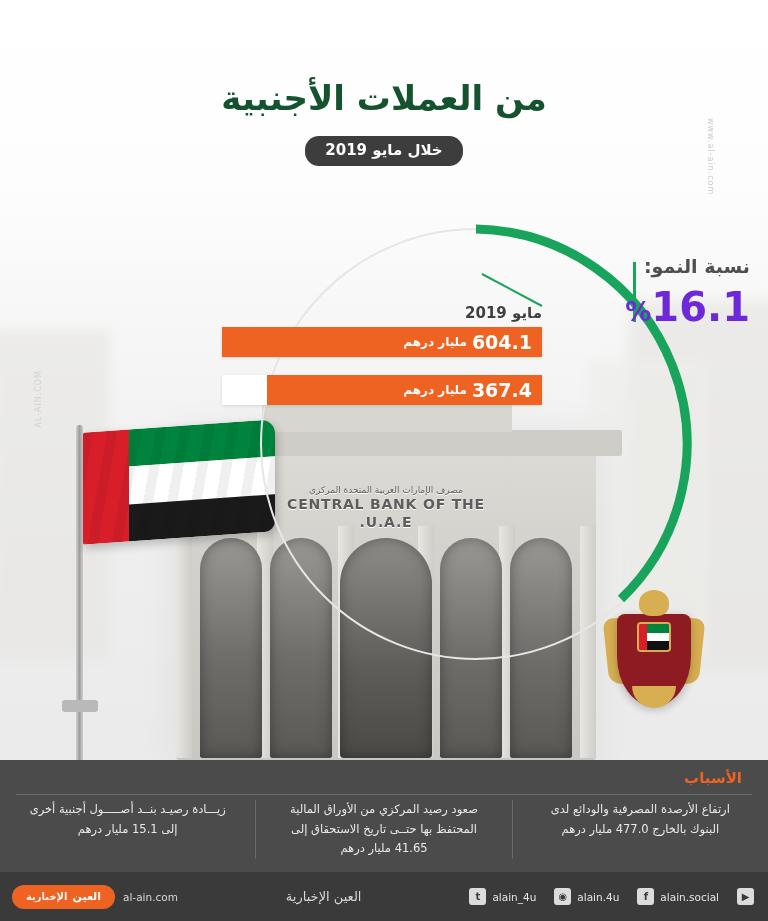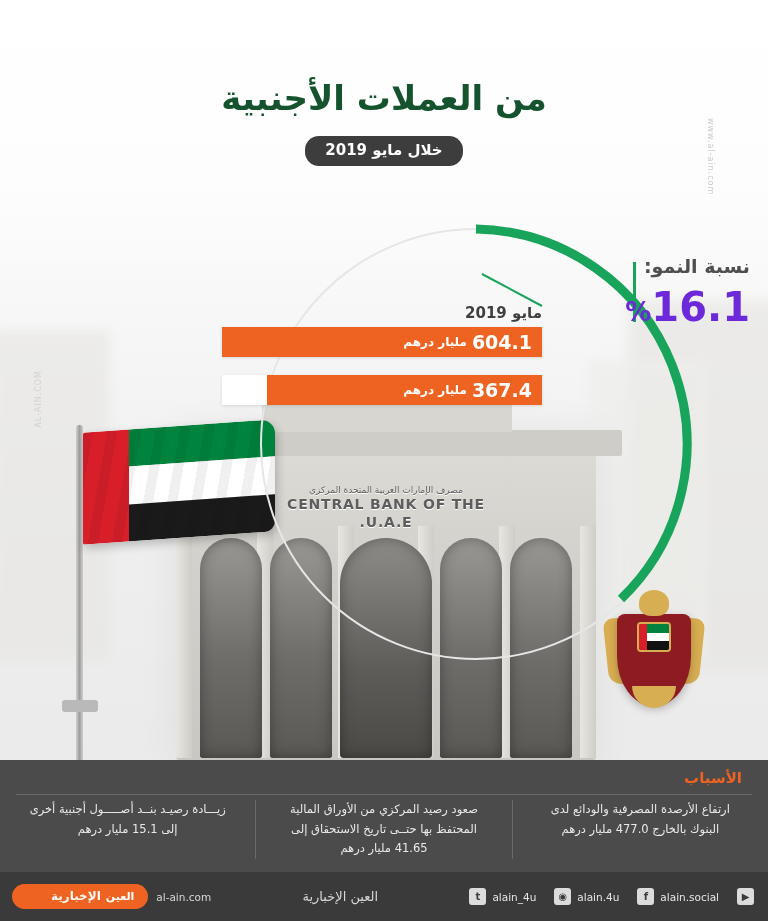--- a/index.html
+++ b/index.html
@@ -211,21 +211,21 @@
   .sic.ig { background:#dcdcdc; }
   .sic.fb { background:#dcdcdc; }
   .sic.yt { background:#dcdcdc; }
   .footer-mid { flex:1; text-align:center; color:#d8d8d8; font-size:13px; }
   .footer-url { color:#d8d8d8; font-size:10.5px; padding-left:8px; }
   .brand-pill {
     margin-left:12px; margin-right:0; background:#ef6322; color:#fff;
     border-radius:16px; padding:5px 14px 6px; font-size:11px; font-weight:bold;
     display:flex; align-items:center; gap:5px;
   }
-  .brand-pill small { font-size:12px; opacity:.95;margin-left:25px; }
+  .brand-pill small { font-size:10px; opacity:.95; }
 </style>
 </head>
 <body>
 
 <div id="page">
 
   <div class="photo-bg">
     <div class="blur-block bldg-left"></div>
     <div class="blur-block bldg-right"></div>
     <div class="blur-block bldg-right2"></div>

